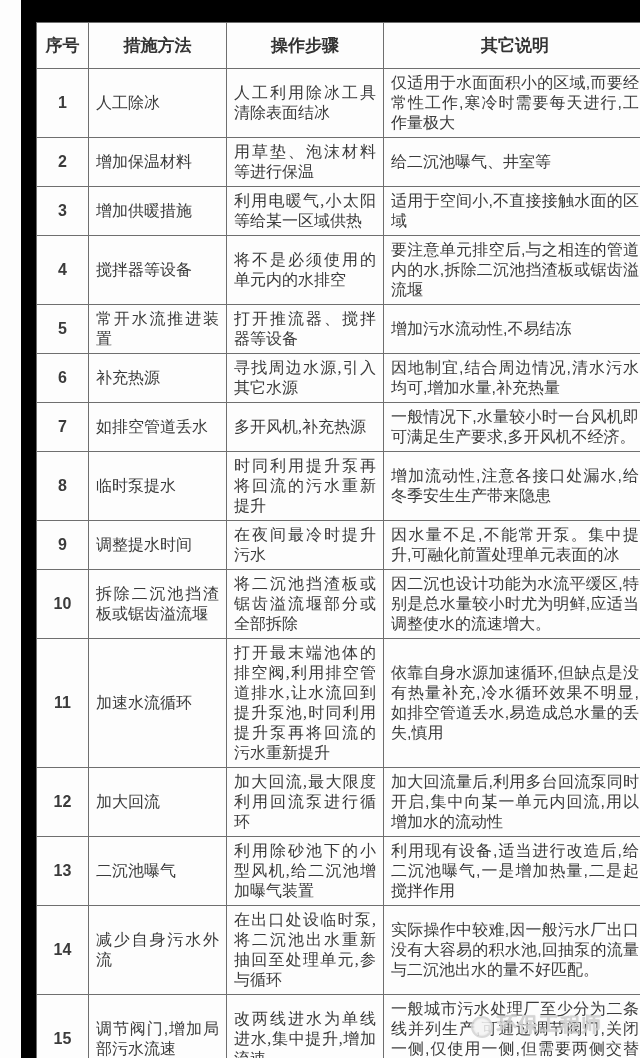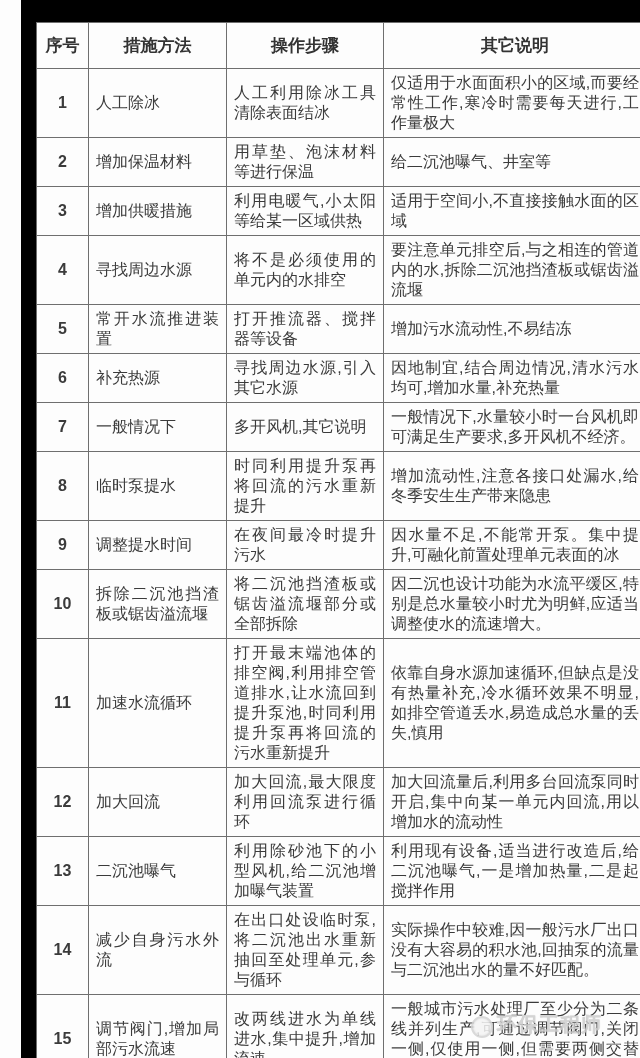--- a/index.html
+++ b/index.html
@@ -7,21 +7,21 @@
               font-family:"Liberation Sans","DejaVu Sans",sans-serif; }
   .page { position:relative; width:640px; height:1058px; background:#000000;margin-left:21px; }
   .table-wrap { position:absolute; left:15px; top:22px; width:610px; }
   table { border-collapse:collapse; width:610px; table-layout:fixed; background:#fdfdfd; }
   th, td { border:1px solid #6f6f6f; color:#3b3b3b; vertical-align:middle;
            word-break:break-all; overflow-wrap:break-word; }
   th { font-weight:700; font-size:17px; color:#333; text-align:center; padding:11px 2px; }
   td { font-size:16px; line-height:20px; padding:4px 7px; }
   td.c-no { text-align:center; font-weight:700; padding:4px 2px; }
   td.c-method { text-align:justify; }
-  td.c-steps { text-align:justify; }
+  td.c-steps { text-align:justify;font-family:Liberation Serif, serif; }
   td.c-notes { text-align:justify; }
   .watermark { position:absolute; left:450px; top:1008px; width:178px; height:30px;
                display:flex; align-items:flex-end; gap:4px; pointer-events:none;
                opacity:0.85; }
   .wm-logo { width:22px; height:22px; border-radius:50%; flex:0 0 auto;
              border:2px solid #d3d3d3; background:#f4f4f4;
              box-shadow:inset 0 0 2px #cfcfcf; }
   .wm-text { font-size:20px; letter-spacing:1px; color:#cdcdcd; font-weight:700;
              text-shadow:0 0 1px #bdbdbd; white-space:nowrap; }
 </style>
@@ -59,40 +59,40 @@
     <td class="c-notes">给二沉池曝气、井室等</td>
   </tr>
           <tr>
     <td class="c-no">3</td>
     <td class="c-method">增加供暖措施</td>
     <td class="c-steps">利用电暖气,小太阳等给某一区域供热</td>
     <td class="c-notes">适用于空间小,不直接接触水面的区域</td>
   </tr>
           <tr>
     <td class="c-no">4</td>
-    <td class="c-method">寻找周边水源</td>
+    <td class="c-method">搅拌器等设备</td>
     <td class="c-steps">将不是必须使用的单元内的水排空</td>
     <td class="c-notes">要注意单元排空后,与之相连的管道内的水,拆除二沉池挡渣板或锯齿溢流堰</td>
   </tr>
           <tr>
     <td class="c-no">5</td>
     <td class="c-method">常开水流推进装置</td>
     <td class="c-steps">打开推流器、搅拌器等设备</td>
     <td class="c-notes">增加污水流动性,不易结冻</td>
   </tr>
           <tr>
     <td class="c-no">6</td>
     <td class="c-method">补充热源</td>
     <td class="c-steps">寻找周边水源,引入其它水源</td>
     <td class="c-notes">因地制宜,结合周边情况,清水污水均可,增加水量,补充热量</td>
   </tr>
           <tr>
     <td class="c-no">7</td>
-    <td class="c-method">一般情况下</td>
-    <td class="c-steps">多开风机,其它说明</td>
+    <td class="c-method">如排空管道丢水</td>
+    <td class="c-steps">多开风机,补充热源</td>
     <td class="c-notes">一般情况下,水量较小时一台风机即可满足生产要求,多开风机不经济。</td>
   </tr>
           <tr>
     <td class="c-no">8</td>
     <td class="c-method">临时泵提水</td>
     <td class="c-steps">时同利用提升泵再将回流的污水重新提升</td>
     <td class="c-notes">增加流动性,注意各接口处漏水,给冬季安生生产带来隐患</td>
   </tr>
           <tr>
     <td class="c-no">9</td>

